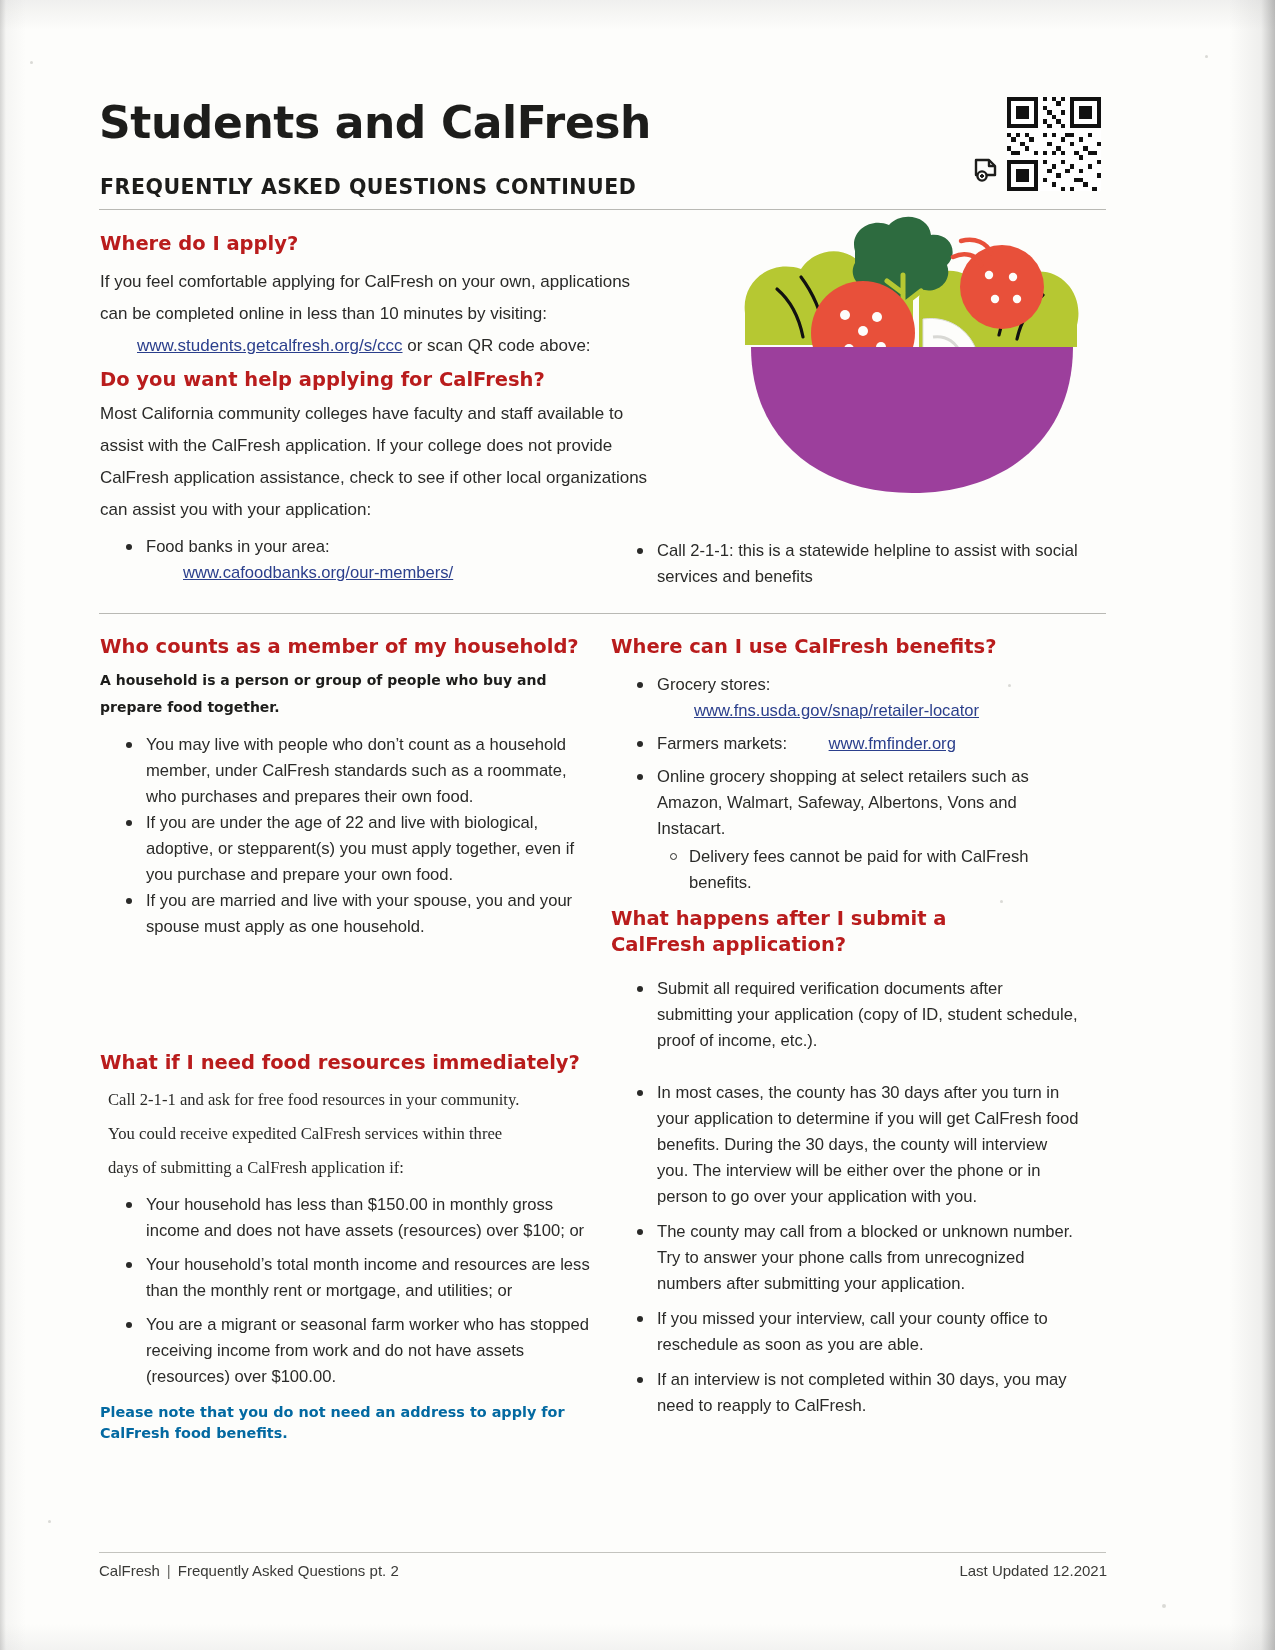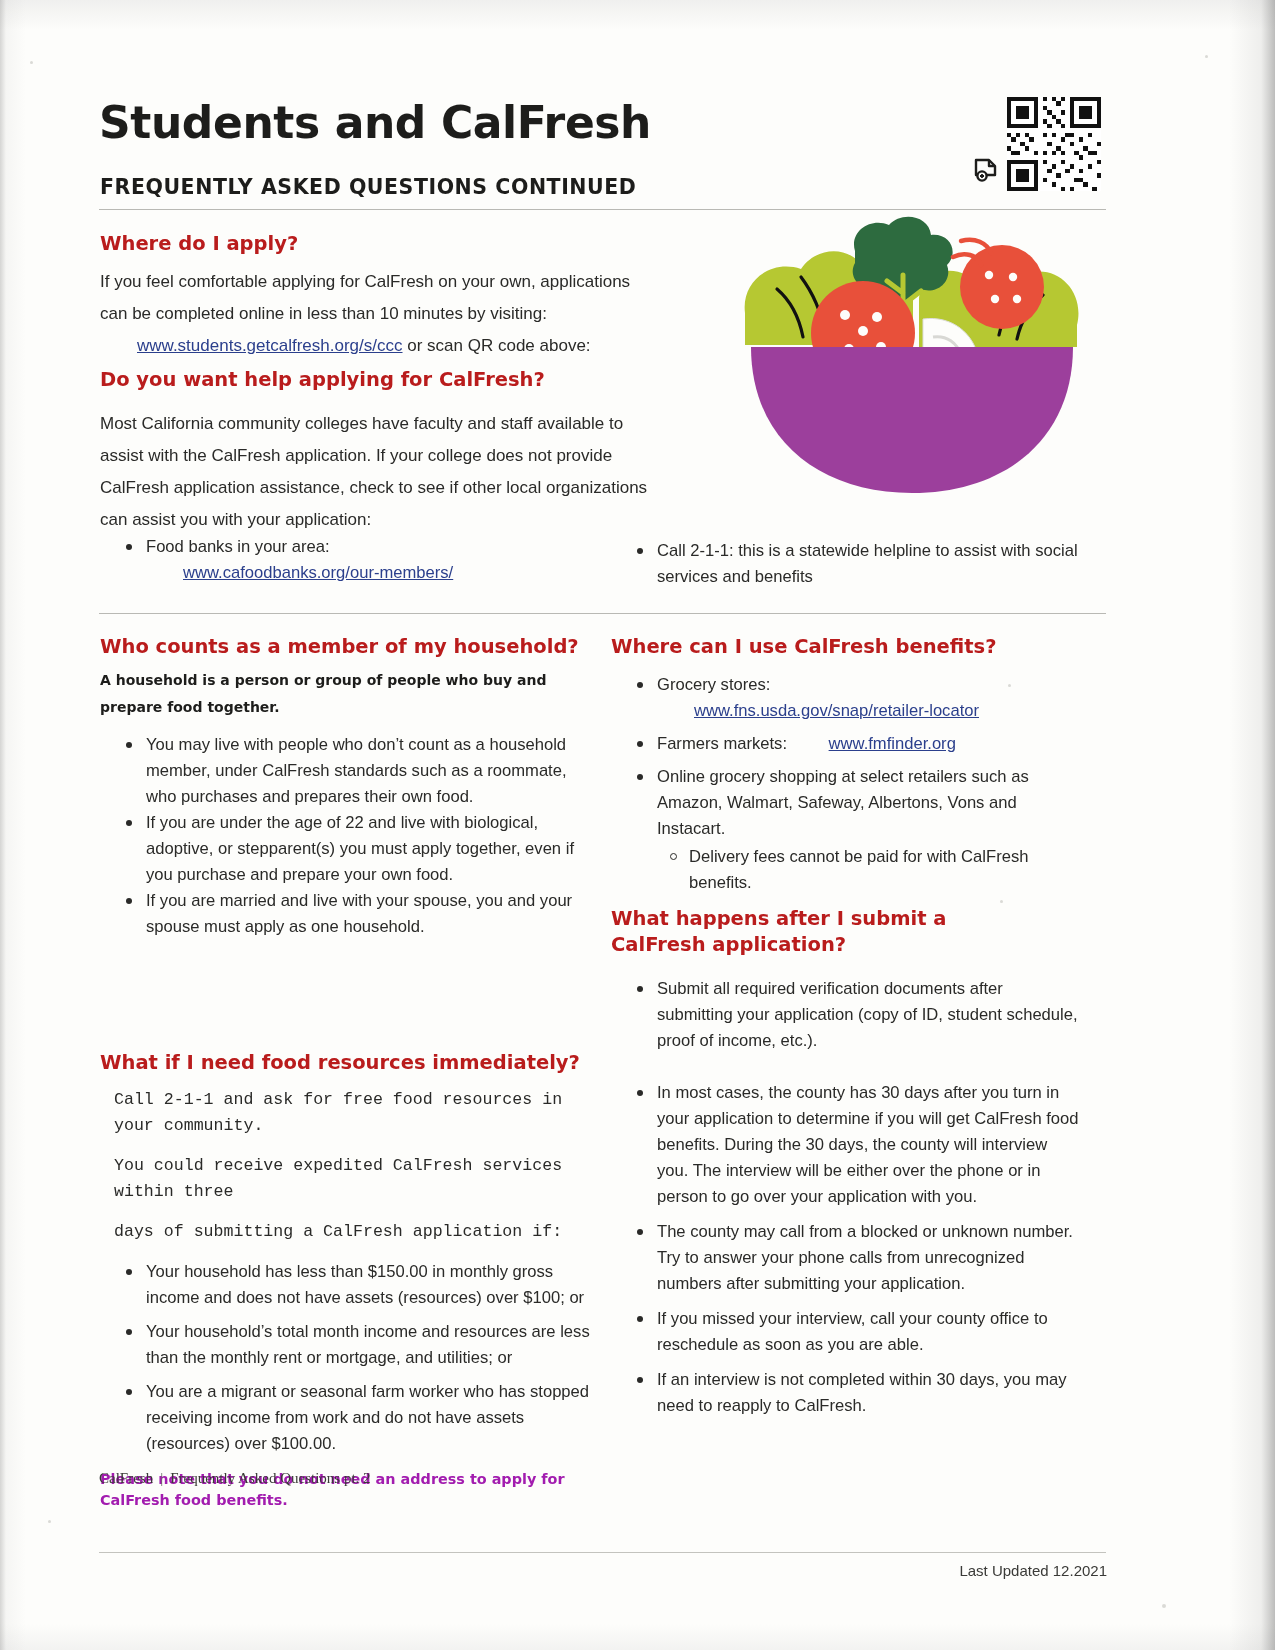--- a/index.html
+++ b/index.html
@@ -102,39 +102,39 @@
     line-height: 26px;
   }
   p.body {
     margin: 0;
     font-size: 17px;
     color: #2a2a28;
     line-height: 32px;
     font-family: "Liberation Sans", sans-serif;
   }
   p.body-tight {
-    margin: 14px;
+    margin: 8px;
     font-size: 16.6px;
     color: #2a2a28;
     line-height: 26px;
-    font-family: Liberation Mono, monospace;
+    font-family: Liberation Serif, serif;
   }
   .lede {
     margin: 0;
     font-size: 14px;
     font-weight: bold;
     color: #1d1d1b;
     line-height: 27px;
     font-family: "DejaVu Sans", sans-serif;
   }
   .note {
     margin: 0;
     font-size: 14.4px;
     font-weight: bold;
-    color: #a21caf;
+    color: #0369a1;
     line-height: 21px;
     font-family: "DejaVu Sans", sans-serif;
   }
   a.link {
     color: #2b3f8c;
     text-decoration: underline;
     font-family: "Liberation Sans", sans-serif;
     margin-left: 37px;
   }
 
@@ -185,24 +185,24 @@
     background: transparent;
   }
 
   
   .blk { position: absolute; }
 
   
   .foot-left {
     position: absolute;
     left: 0;
-    top: 1470px;
+    top: 1562px;
     font-size: 15px;
     color: #3a3a37;
-    font-family: Liberation Serif, serif;
+    font-family: Liberation Sans, sans-serif;
     text-align: right;
   }
   .foot-right {
     position: absolute;
     right: 2px;
     top: 1562px;
     font-size: 15px;
     color: #3a3a37;
     font-family: "Liberation Sans", sans-serif;
   }
@@ -364,21 +364,21 @@
 
     <div class="blk" style="left:1px;top:231px;width:595px;">
       <h3 class="q">Where do I apply?</h3>
       <p class="body" style="margin-top:9px;">If you feel comfortable applying for CalFresh on your own, applications</p>
       <p class="body">can be completed online in less than 10 minutes by visiting:</p>
       <p class="body"><a class="link" href="#">www.students.getcalfresh.org/s/ccc</a><span> or scan QR code above:</span></p>
     </div>
 
     <div class="blk" style="left:1px;top:367px;width:595px;">
       <h3 class="q">Do you want help applying for CalFresh?</h3>
-      <p class="body" style="margin-top:15px;">Most California community colleges have faculty and staff available to</p>
+      <p class="body" style="margin-top:5px;">Most California community colleges have faculty and staff available to</p>
       <p class="body">assist with the CalFresh application. If your college does not provide</p>
       <p class="body">CalFresh application assistance, check to see if other local organizations</p>
       <p class="body">can assist you with your application:</p>
     </div>
 
     <div class="blk" style="left:1px;top:534px;width:460px;">
       <ul class="bul">
         <li>
           <span>Food banks in your area:</span><br>
           <a class="link" href="#">www.cafoodbanks.org/our-members/</a>

